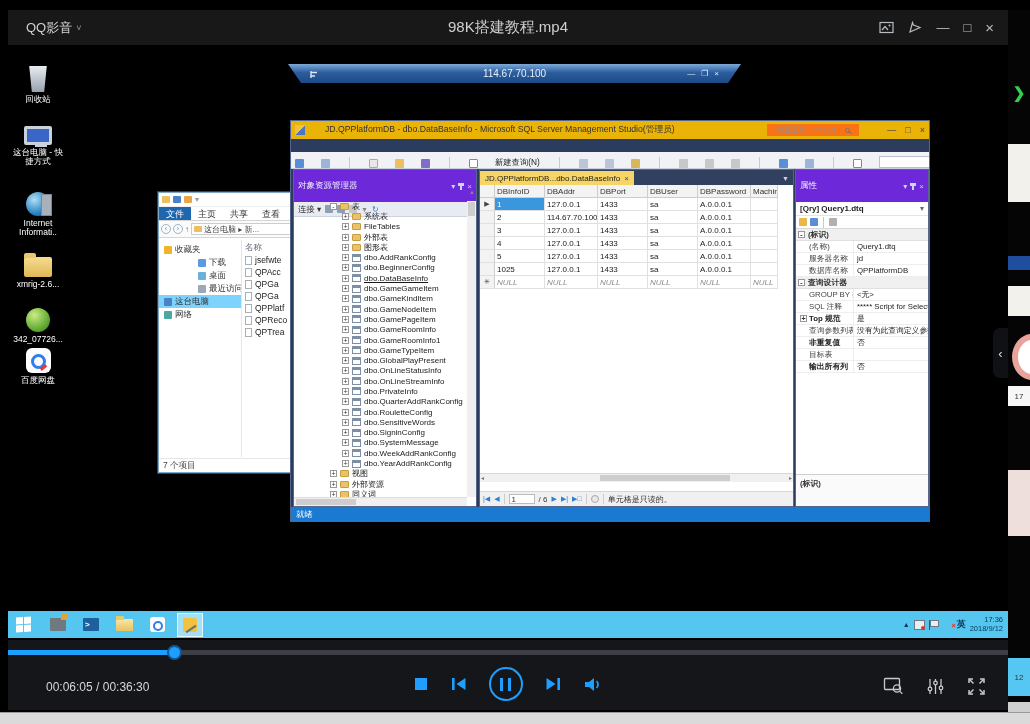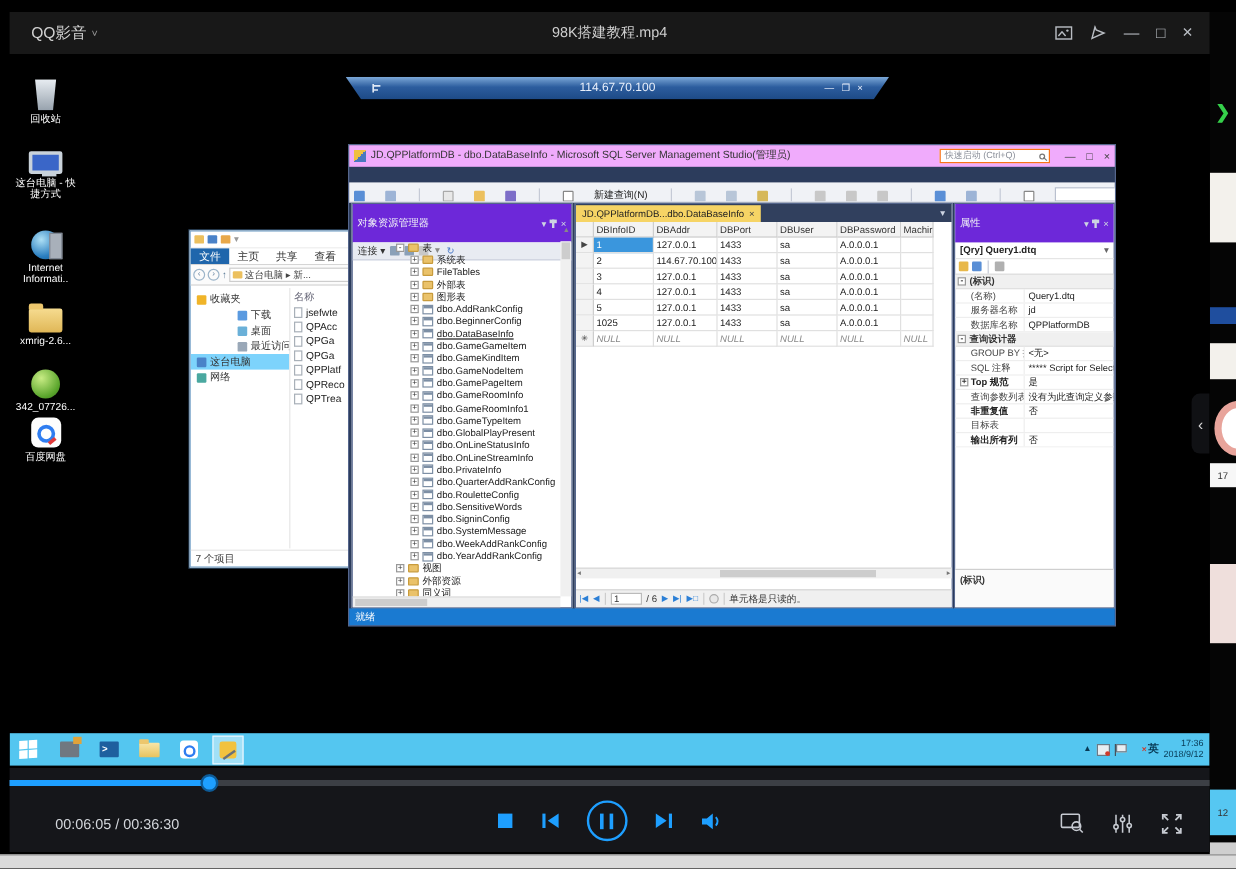--- a/index.html
+++ b/index.html
@@ -18,21 +18,21 @@
   .frag-circle{border:6px solid #e8a49b;border-radius:50%;width:40px;height:40px;left:4px;background:#fff;}
   .bottom-strip{position:absolute;left:0;top:712px;width:1030px;height:12px;background:#dadada;
                 border-top:1px solid #9a9a9a;z-index:1;}
 
   
   .player{position:absolute;left:8px;top:10px;width:1000px;height:700px;background:#000;z-index:2;}
   .ptitle{position:absolute;top:0;left:0;width:100%;height:35px;background:#181818;
           display:flex;align-items:center;color:#c8c8c8;}
   .pt-left{display:flex;align-items:center;gap:4px;margin-left:18px;font-size:13px;color:#d2d2d2;cursor:pointer;}
   .pt-caret{font-size:9px;color:#9a9a9a;}
-  .pt-title{position:absolute;left:0;right:0;text-align:center;font-size:12px;color:#cfcfcf;pointer-events:none;}
+  .pt-title{position:absolute;left:0;right:0;text-align:center;font-size:15px;color:#cfcfcf;pointer-events:none;}
   .pt-btns{margin-left:auto;display:flex;align-items:center;gap:14px;margin-right:14px;z-index:2;}
   .pt-btn{color:#b8bcc2;font-size:13px;line-height:13px;cursor:pointer;}
   .pt-btn svg{display:block;}
 
   .video{position:absolute;top:35px;left:0;width:1000px;height:595px;background:#000;overflow:hidden;}
 
   
   .ditile{position:absolute;left:2px;width:56px;text-align:center;}
   .di{margin:0 auto;position:relative;}
   .di-recycle{width:22px;height:26px;background:linear-gradient(#e8edf2,#97a2ad);
@@ -88,25 +88,25 @@
   .ex-lh{font-size:8.5px;color:#667;padding-left:3px;height:12px;}
   .ex-file{height:12px;display:flex;align-items:center;gap:3px;padding-left:3px;font-size:8.5px;color:#222;
            white-space:nowrap;cursor:pointer;}
   .ex-file .doc{width:7px;height:9px;background:#fff;border:1px solid #a8b0b8;flex:none;}
   .ex-status{position:absolute;bottom:0;left:0;right:0;height:14px;border-top:1px solid #e6e6e6;
              font-size:8.5px;color:#444;display:flex;align-items:center;padding-left:4px;}
 
   
   .ssms{position:absolute;left:282px;top:75px;width:640px;height:402px;background:#2c3c5c;
         border:1px solid #55668c;z-index:4;font-size:9px;}
-  .s-title{position:absolute;top:0;left:0;right:0;height:18px;background:#f0abfc;display:flex;
-           align-items:center;gap:4px;padding:0 4px;color:#333;}
+  .s-title{position:absolute;top:0;left:0;right:0;height:18px;background:#eab308;display:flex;
+           align-items:center;gap:20px;padding:0 4px;color:#333;}
   .s-appico{width:10px;height:10px;background:linear-gradient(135deg,#f0c040 50%,#4a78c0 50%);flex:none;}
   .s-titletext{font-size:8.7px;white-space:nowrap;overflow:hidden;flex:1;}
-  .s-quick{width:92px;height:12px;background:#fff;border:1px solid #f97316;display:flex;align-items:center;
+  .s-quick{width:92px;height:12px;background:#fff;border:6px solid #f97316;display:flex;align-items:center;
            justify-content:space-between;padding:0 3px;color:#8a8f99;font-size:7.5px;white-space:nowrap;flex:none;}
   .mag{width:5px;height:5px;border:1px solid #777;border-radius:50%;position:relative;flex:none;}
   .mag::after{content:"";position:absolute;width:4px;height:1px;background:#777;right:-3px;bottom:-1px;transform:rotate(45deg);}
   .s-wbtns{display:flex;gap:9px;margin-left:8px;color:#444;font-size:9px;flex:none;}
   .s-menu{position:absolute;top:18px;left:0;right:0;height:13px;background:#eef0f5;display:flex;
           align-items:center;padding-left:6px;gap:9px;color:#222;font-size:8.3px;white-space:nowrap;}
   .s-tools{position:absolute;top:31px;left:0;right:0;height:17px;background:#f0f2f6;border-bottom:1px solid #c9cedb;
            display:flex;align-items:flex-end;gap:17px;padding-left:4px;overflow:hidden;}
   .ti{width:9px;height:9px;border-radius:1px;flex:none;}
   .tsep{width:1px;height:11px;background:#c5cad6;margin:0 2px;flex:none;}

